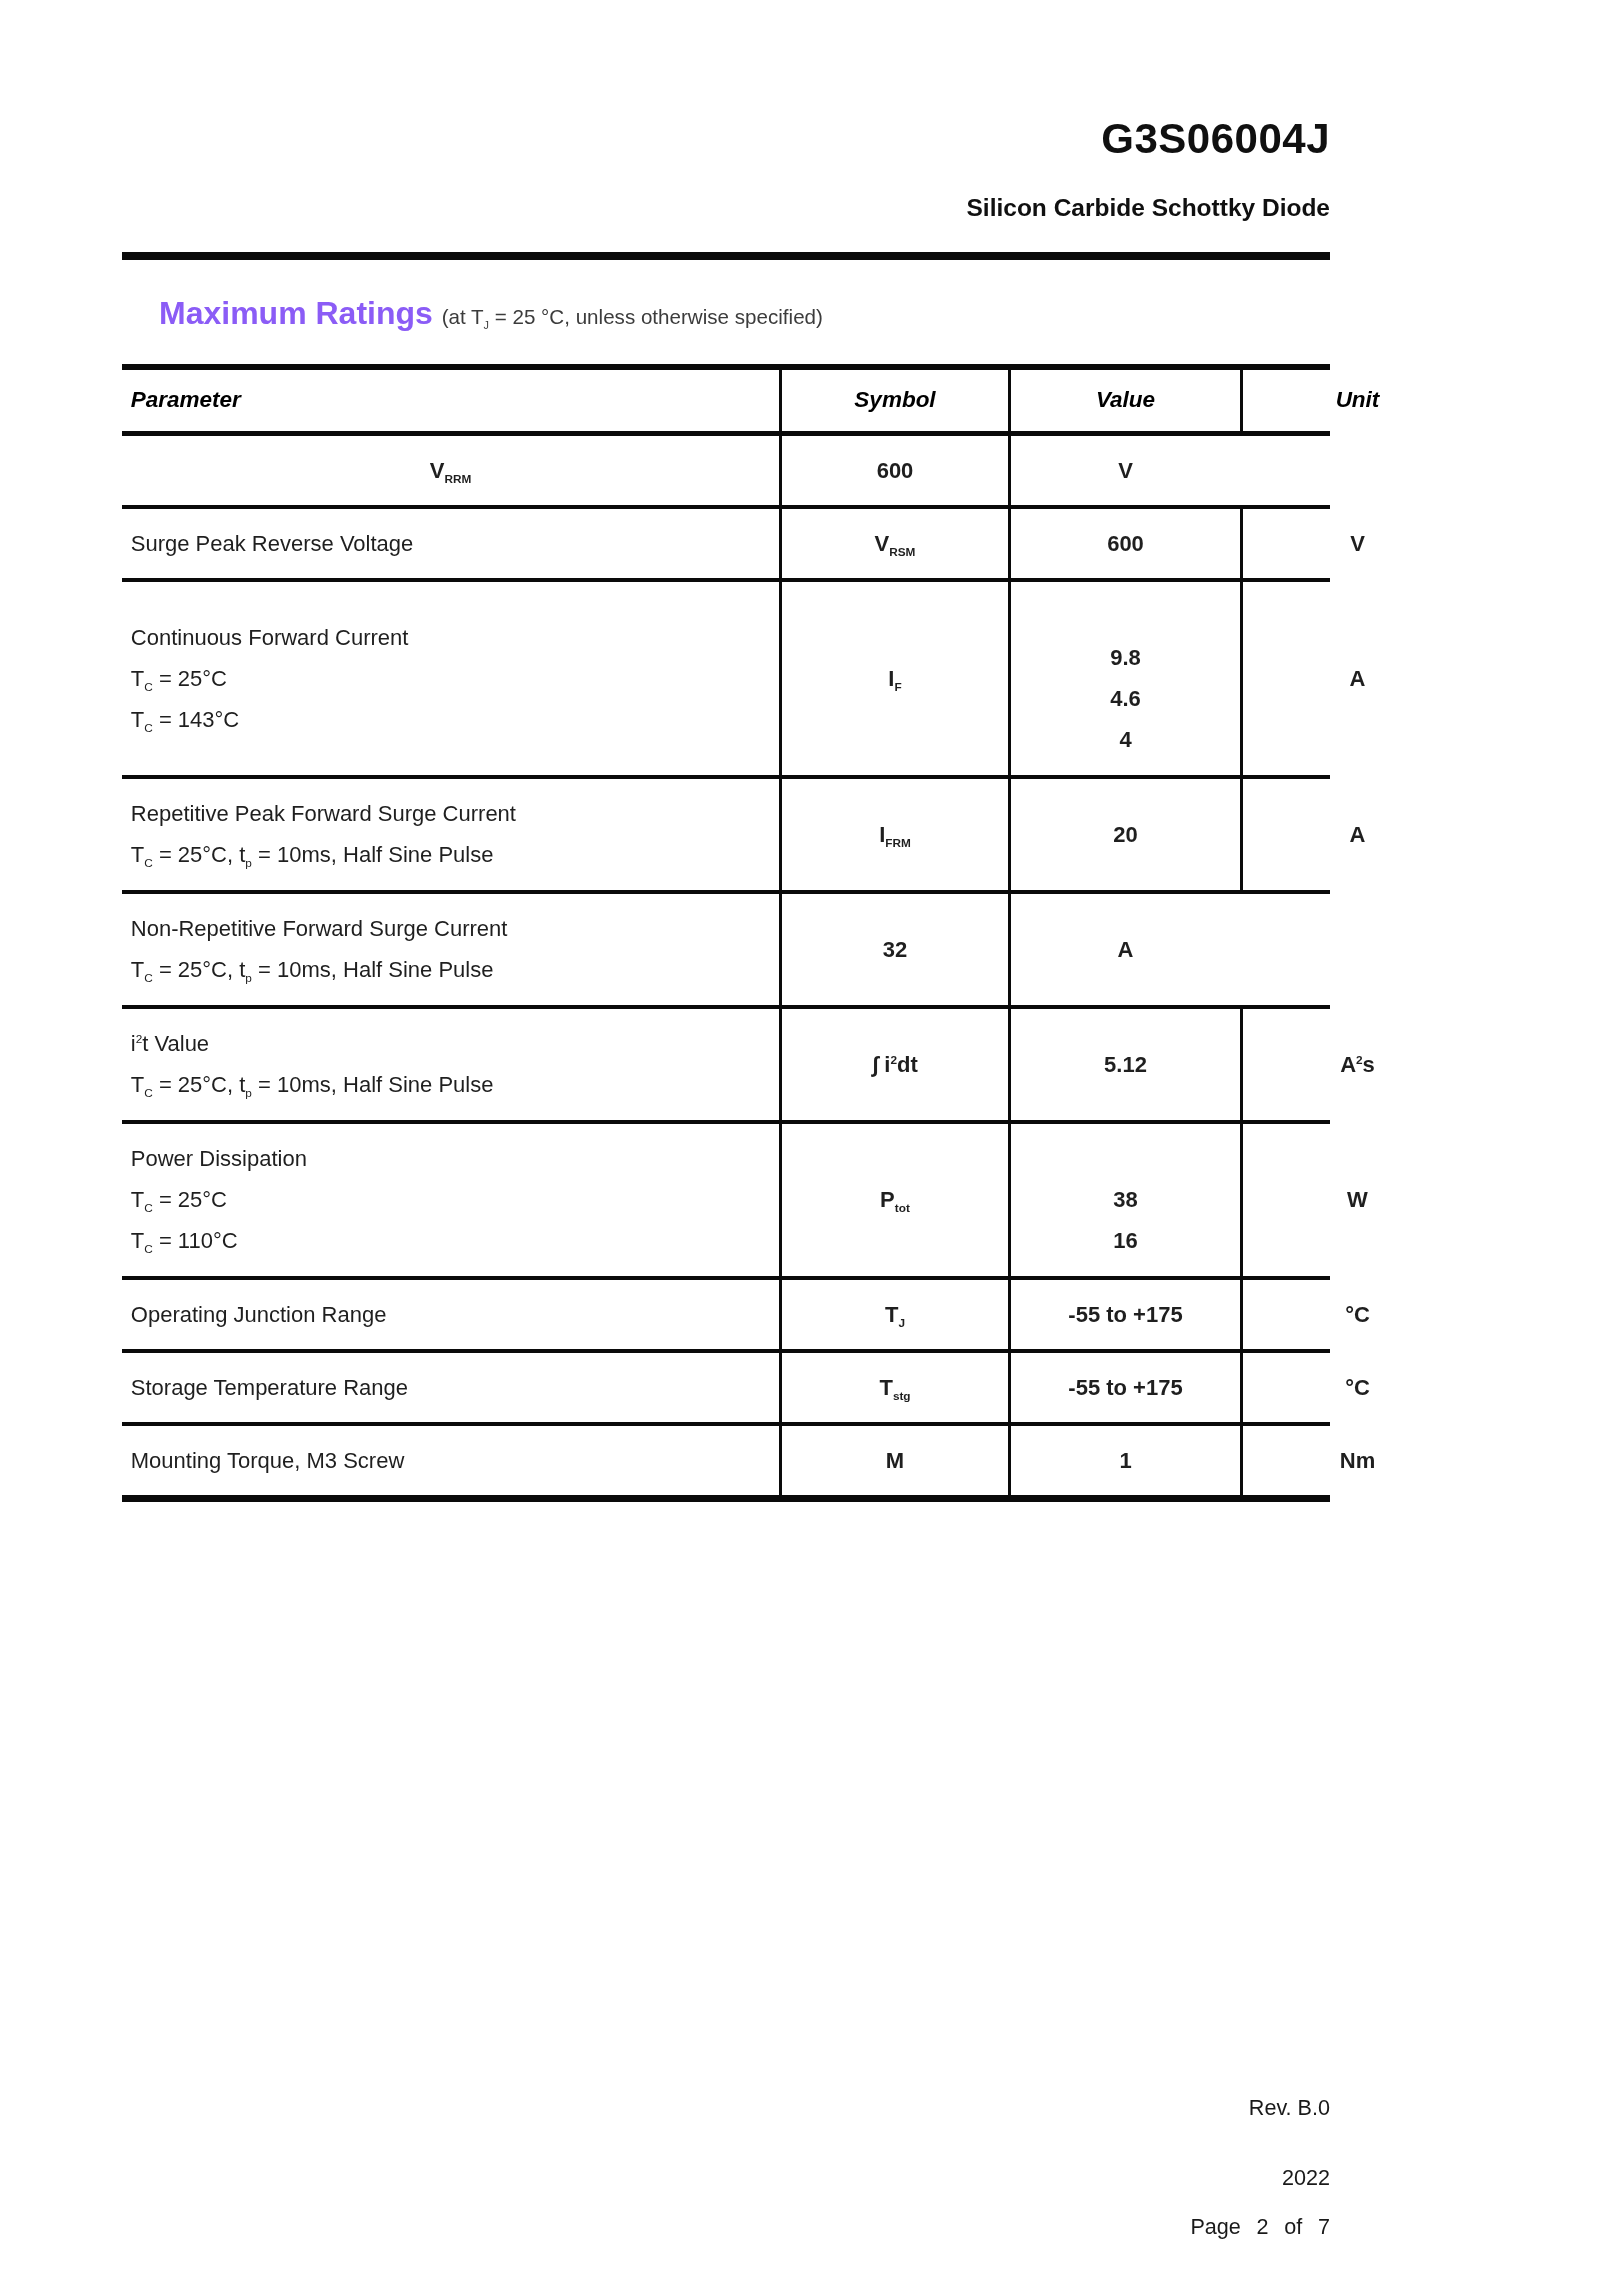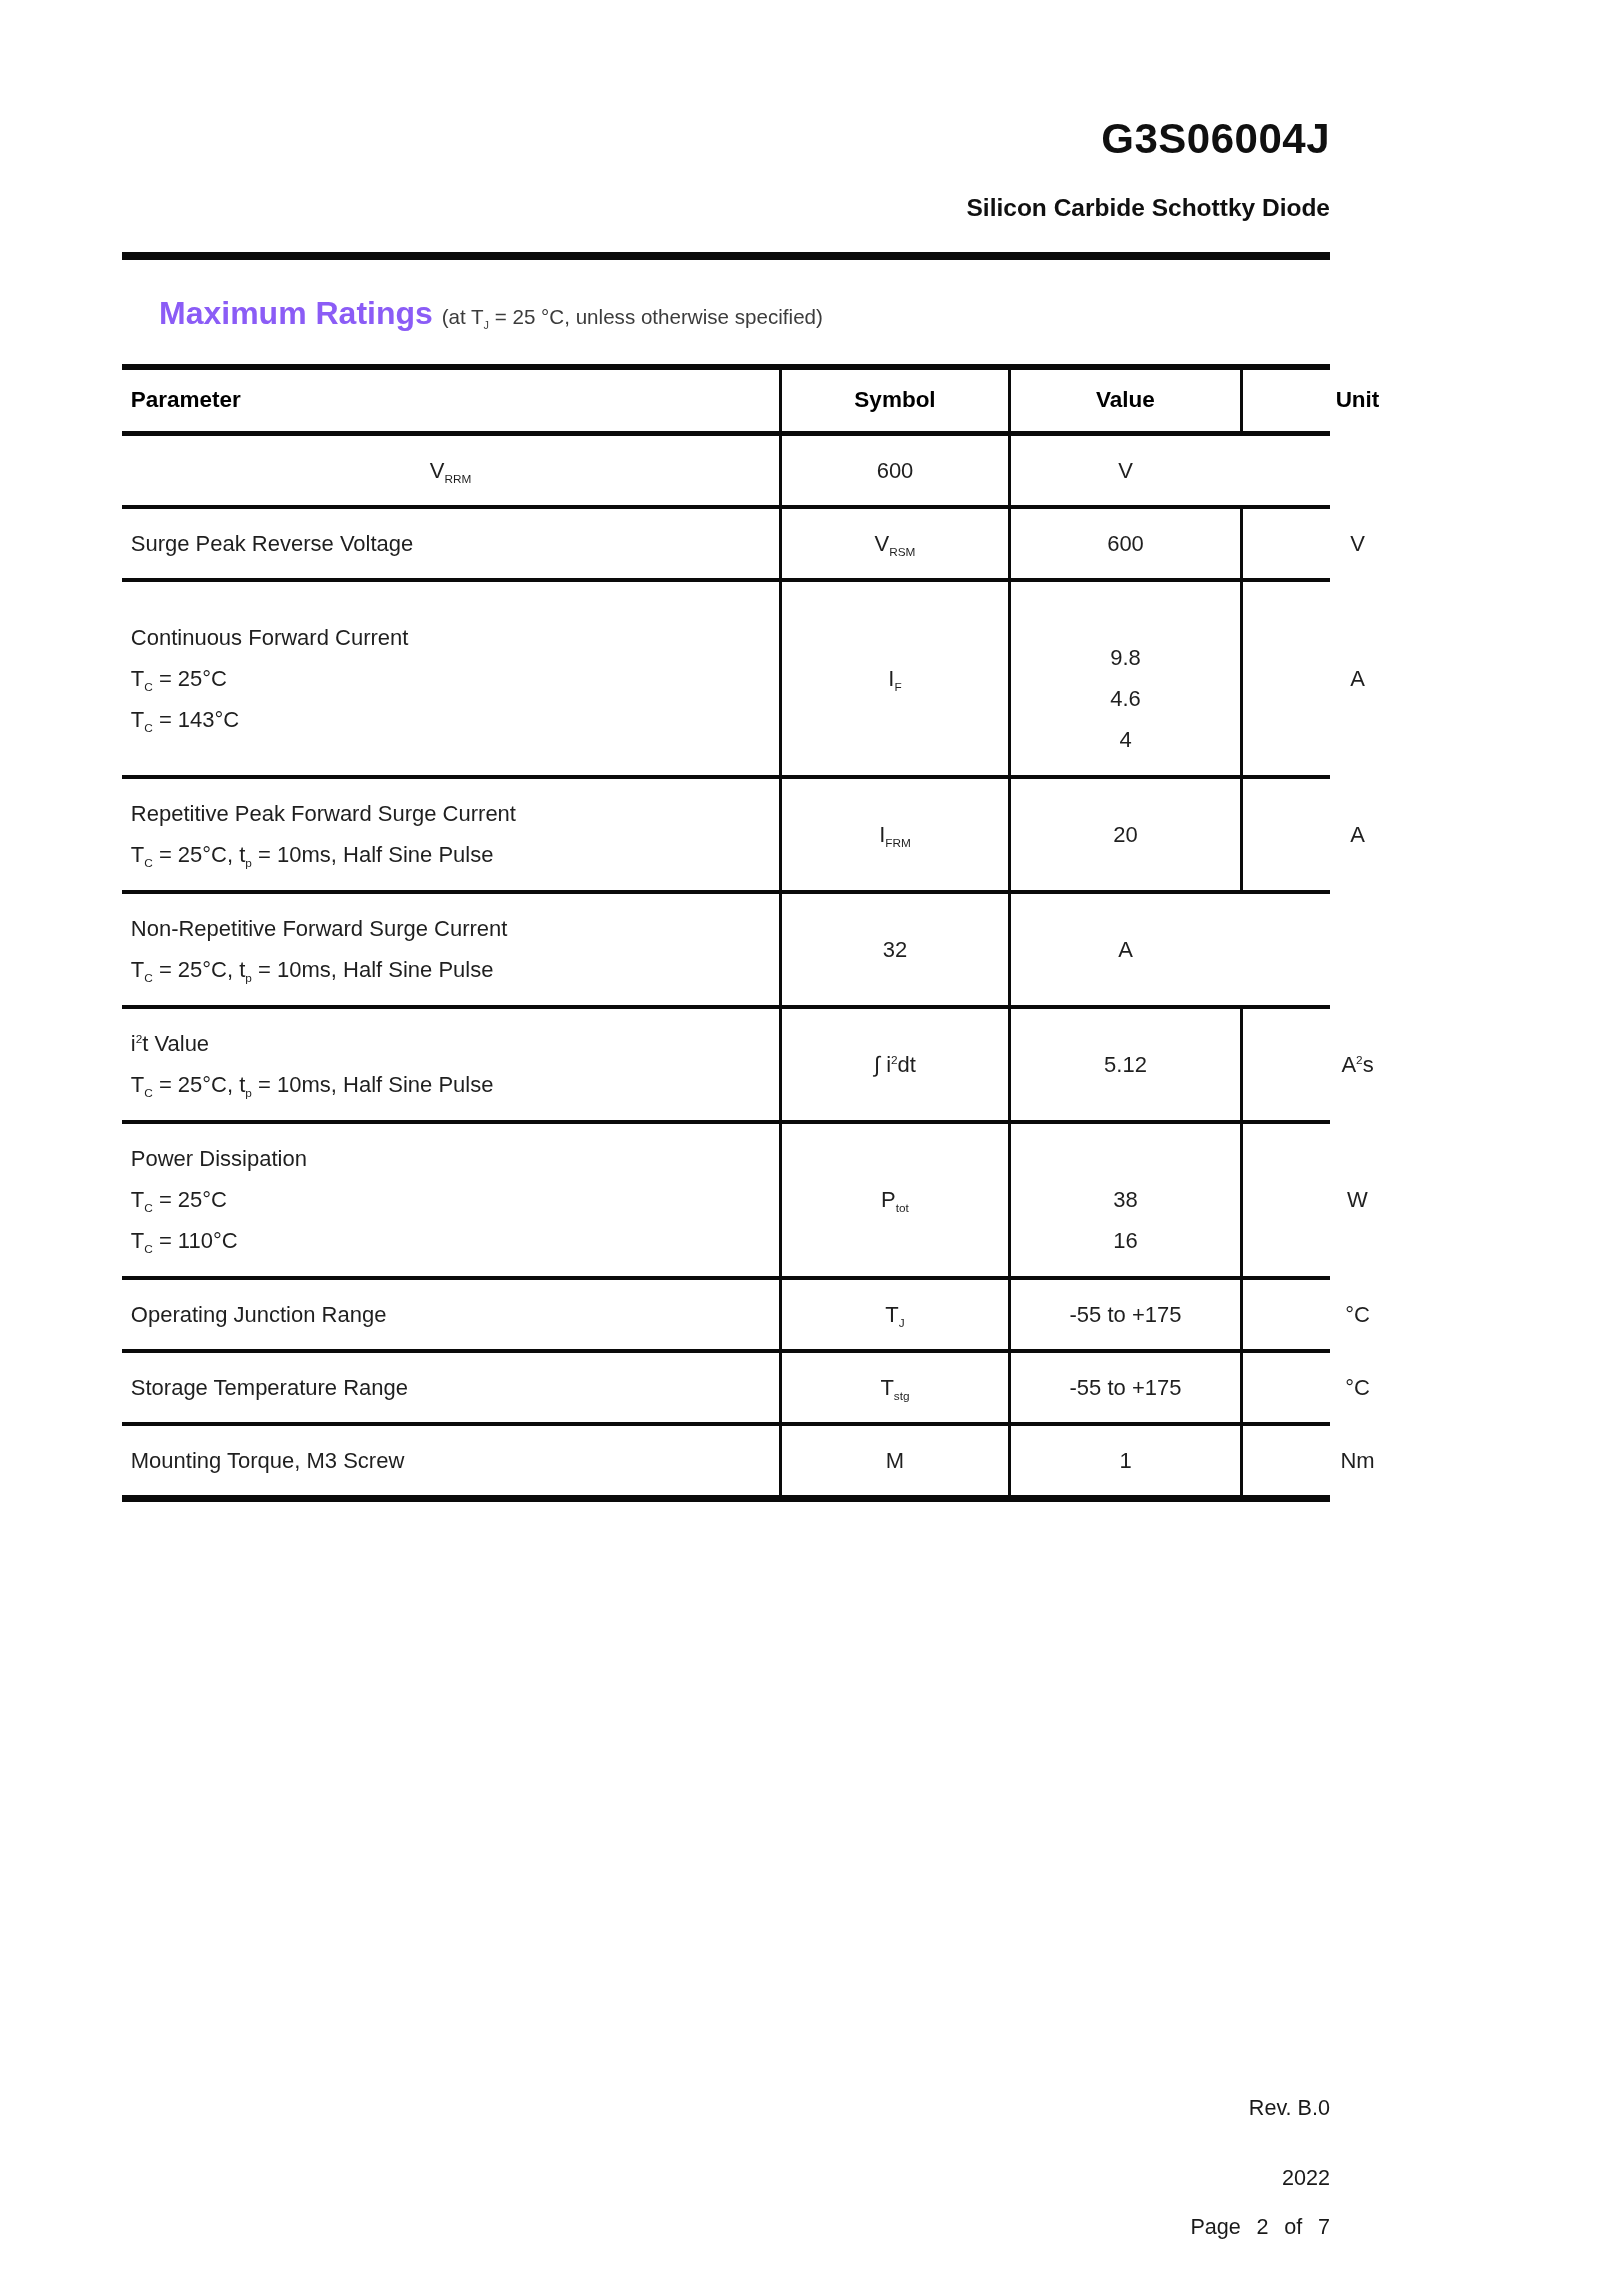--- a/index.html
+++ b/index.html
@@ -38,32 +38,32 @@
   .sec-note { font-size: 20.6px; font-weight: 400; color: #3c3c3c; margin-left: 8.8px; }
   .sec-note sub { font-size: 10.8px; }
 
   
   .ratings-table { margin-top: 29px; border-bottom: 7.8px solid #0a0a0a; }
   .t-row {
     display: grid;
     grid-template-columns: 657px 229px 232px 232px;
     border-top: 4.9px solid #0a0a0a;
   }
-  .t-row.t-head { border-top: 6.9px solid #0a0a0a; min-height: 61px; }
+  .t-row.t-head { border-top: 6.9px solid #0a0a0a; min-height: 61px; font-style: italic; }
   .t-row.t-head + .t-row { border-top-width: 5.9px; }
   .cell {
     box-sizing: border-box;
     padding: 7.8px 9.8px;
     display: grid;
     align-content: center;
     font-size: 22px;
     color: #1f1f1f;
   }
   .cell + .cell { border-left: 3.9px solid #0a0a0a; }
-  .cell.center { text-align: center; }
+  .cell.center { text-align: center; font-weight: bold; }
   .param { padding-left: 8.8px; }
   .t-head .cell { font-weight: 700; font-size: 22.5px; color: #000000; }
   .pline, .vline { line-height: 41px; }
   sub { font-size: 11.8px; line-height: 0; }
   sup { font-size: 11.8px; line-height: 0; }
   .lines-1 { min-height: 69px; }
   .lines-2 { min-height: 111px; }
   .lines-3 { min-height: 152px; }
   .lines-4 { min-height: 193px; }
 

